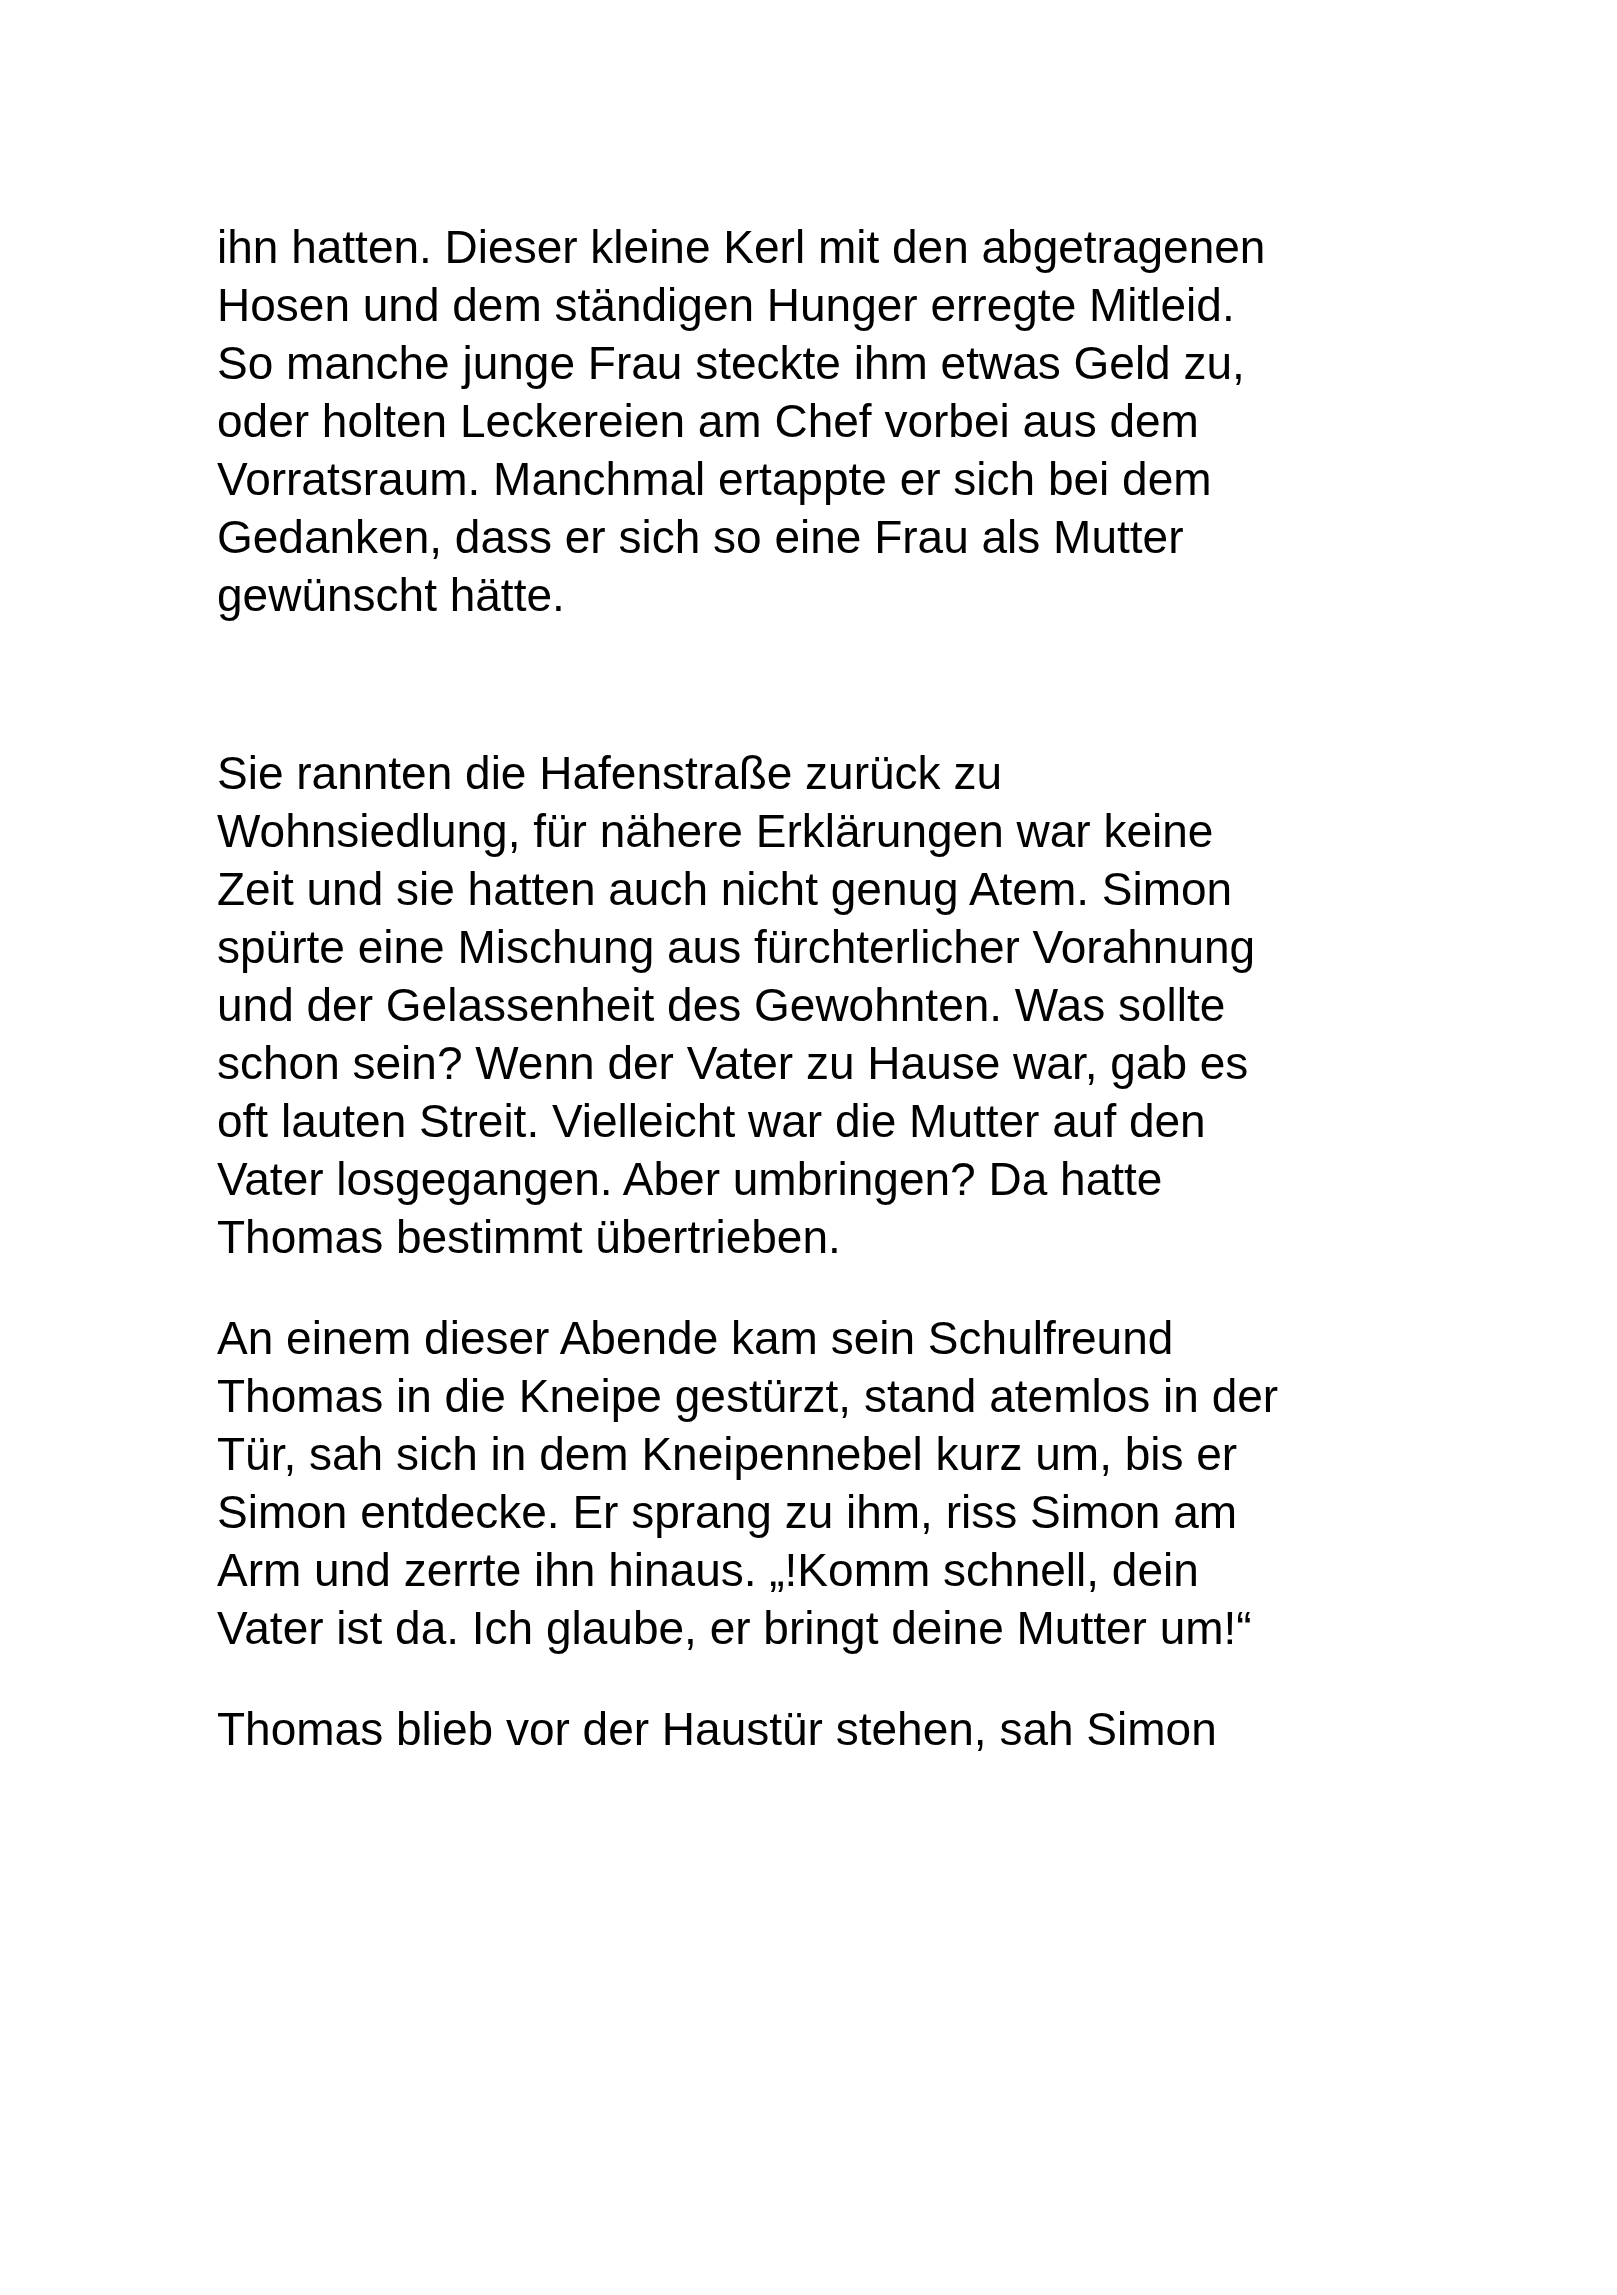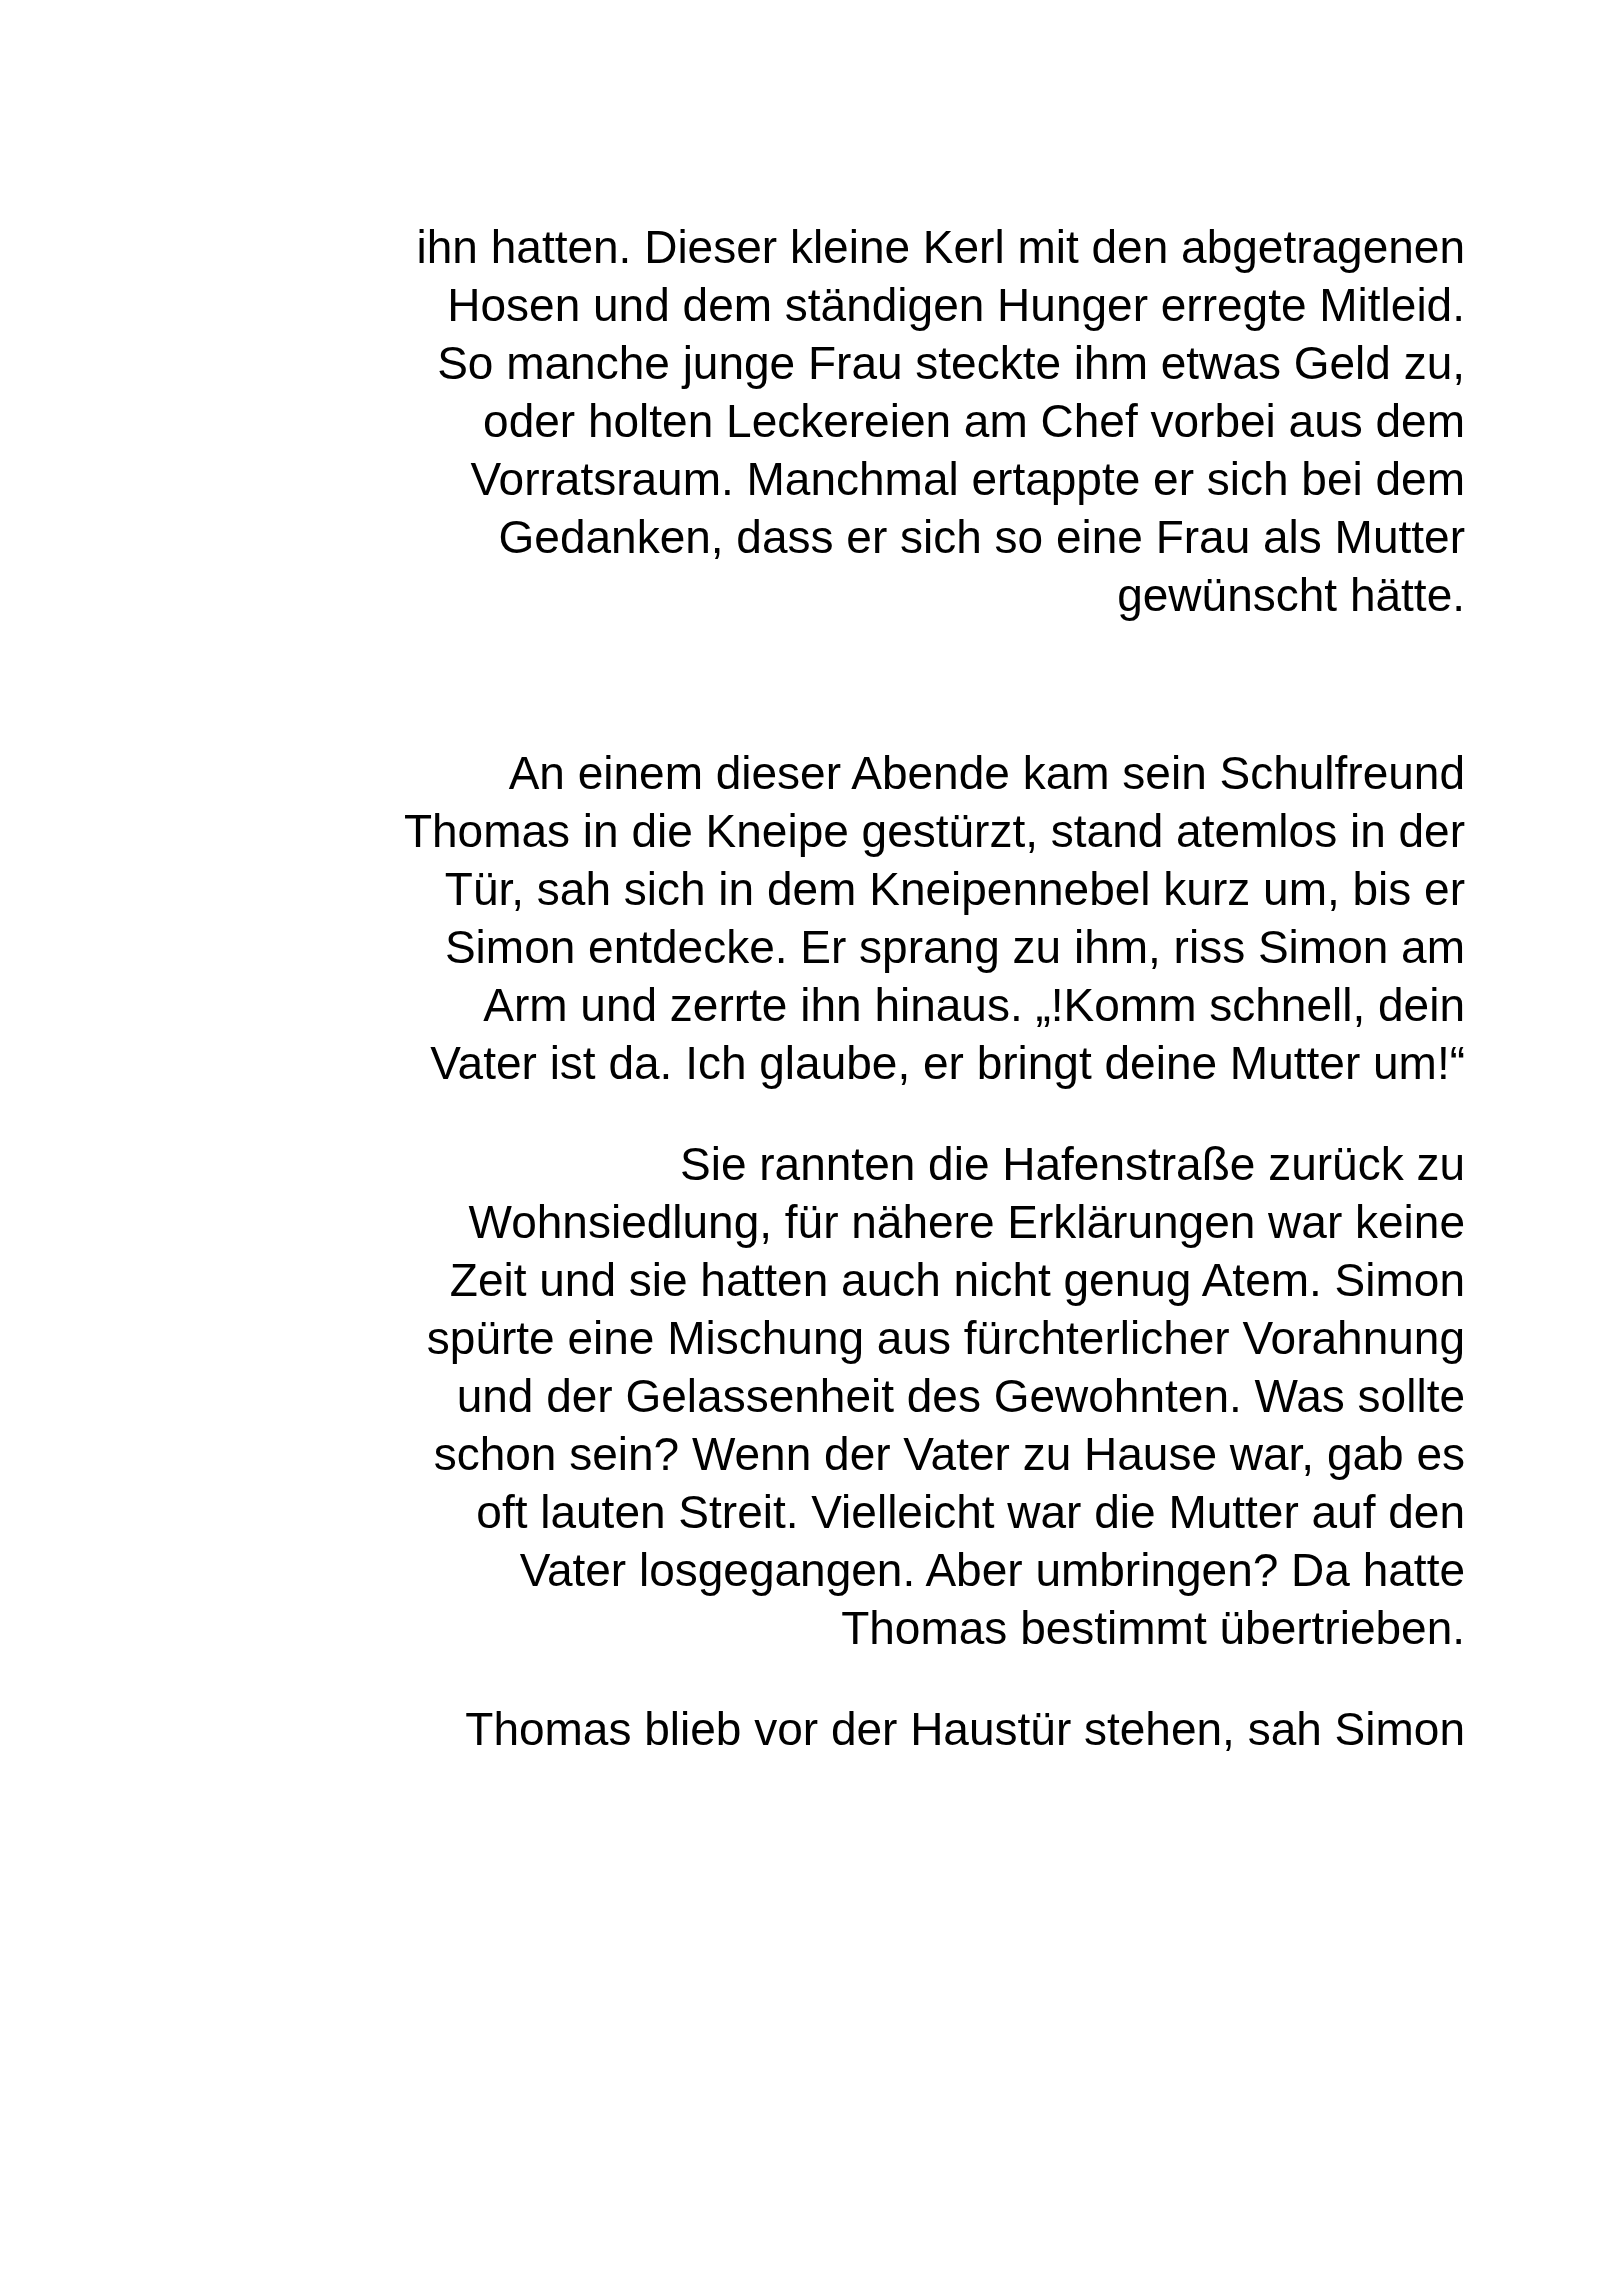--- a/index.html
+++ b/index.html
@@ -18,21 +18,20 @@
     position: absolute;
     left: 217px;
     top: 218px;
     width: 1248px;
     color: #000000;
     font-family: "Liberation Sans", "DejaVu Sans", sans-serif;
     font-size: 46px;
     line-height: 58px;
     font-weight: 400;
     letter-spacing: 0;
-    text-align: right;
   }
   .para {
     margin: 0 0 43px 0;
     white-space: pre;        
   }
   .para.gap-xl {
     margin-bottom: 120px;    
   }
   .para:last-child {
     margin-bottom: 12px;
@@ -43,31 +42,31 @@
 
 <div class="page">
   <div class="text-block">
     <p class="para gap-xl">ihn hatten. Dieser kleine Kerl mit den abgetragenen
 Hosen und dem ständigen Hunger erregte Mitleid.
 So manche junge Frau steckte ihm etwas Geld zu,
 oder holten Leckereien am Chef vorbei aus dem
 Vorratsraum. Manchmal ertappte er sich bei dem
 Gedanken, dass er sich so eine Frau als Mutter
 gewünscht hätte.</p>
-    <p class="para">An einem dieser Abende kam sein Schulfreund
-Thomas in die Kneipe gestürzt, stand atemlos in der
-Tür, sah sich in dem Kneipennebel kurz um, bis er
-Simon entdecke. Er sprang zu ihm, riss Simon am
-Arm und zerrte ihn hinaus. „!Komm schnell, dein
-Vater ist da. Ich glaube, er bringt deine Mutter um!“</p>
     <p class="para">Sie rannten die Hafenstraße zurück zu
 Wohnsiedlung, für nähere Erklärungen war keine
 Zeit und sie hatten auch nicht genug Atem. Simon
 spürte eine Mischung aus fürchterlicher Vorahnung
 und der Gelassenheit des Gewohnten. Was sollte
 schon sein? Wenn der Vater zu Hause war, gab es
 oft lauten Streit. Vielleicht war die Mutter auf den
 Vater losgegangen. Aber umbringen? Da hatte
 Thomas bestimmt übertrieben.</p>
+    <p class="para">An einem dieser Abende kam sein Schulfreund
+Thomas in die Kneipe gestürzt, stand atemlos in der
+Tür, sah sich in dem Kneipennebel kurz um, bis er
+Simon entdecke. Er sprang zu ihm, riss Simon am
+Arm und zerrte ihn hinaus. „!Komm schnell, dein
+Vater ist da. Ich glaube, er bringt deine Mutter um!“</p>
     <p class="para">Thomas blieb vor der Haustür stehen, sah Simon</p>
   </div>
 </div>
 
 
 </body></html>

